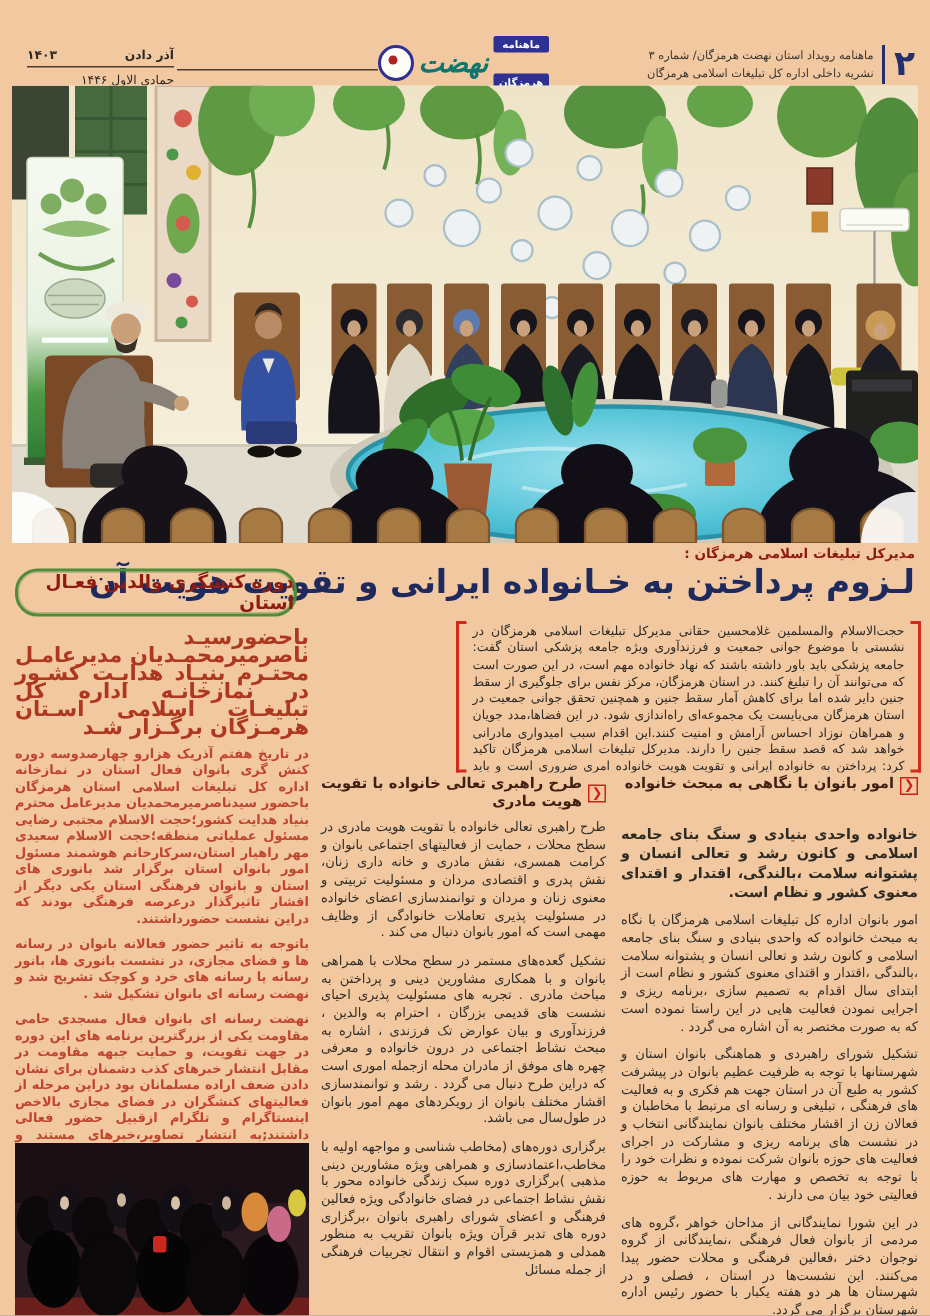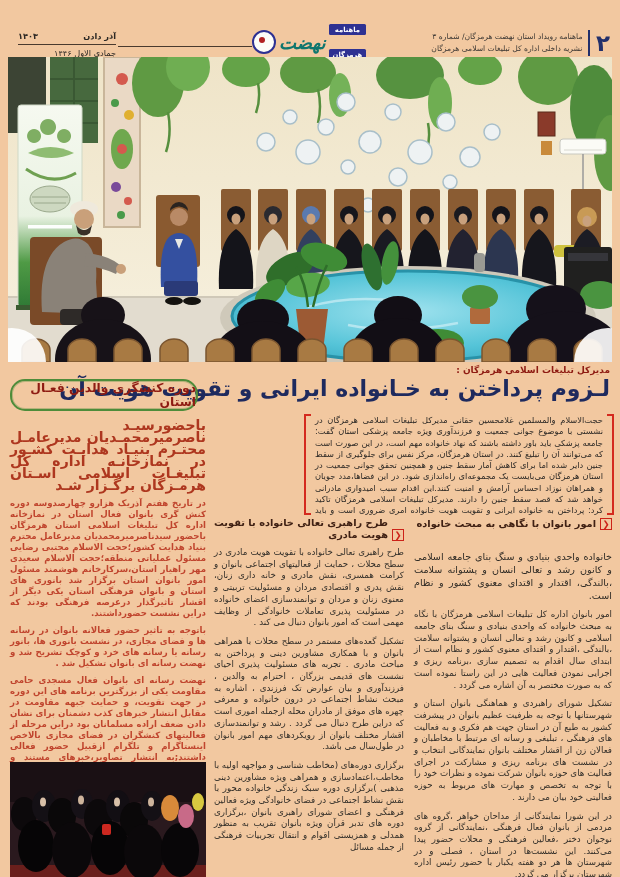--- a/index.html
+++ b/index.html
@@ -34,25 +34,25 @@
   .lead-text{flex:1;font-size:8.3px;line-height:11.3px;color:#2e2a26;text-align:justify;padding:1px 4px;overflow:hidden;font-weight:500;}
   
   .sidebar{position:absolute;top:419px;left:10px;width:196px;color:#c0452e;font-size:8.6px;line-height:11px;text-align:justify;}
   .sidebar .slead{font-weight:bold;color:#ae371f;font-size:14px;line-height:12px;margin-bottom:7px;}
   .sidebar p{margin:0 0 6px 0;font-weight:bold;}
   .crowd{position:absolute;top:762px;left:10px;width:196px;height:115px;overflow:hidden;background:#241418;}
   
   .col{position:absolute;top:517px;text-align:justify;color:#322e28;}
   .col-mid{left:214px;width:190px;}
   .col-right{left:414px;width:198px;}
-  .subhead{display:flex;align-items:flex-end;gap:4px;font-weight:bold;color:#3f2013;font-size:9.8px;line-height:12px;margin-bottom:6px;}
+  .subhead{display:flex;align-items:center;gap:4px;font-weight:bold;color:#3f2013;font-size:9.8px;line-height:12px;margin-bottom:6px;}
   .bullet{flex:0 0 12px;width:12px;height:12px;border:1.5px solid #cc2218;color:#cc2218;font-size:8.5px;font-weight:bold;display:flex;align-items:center;justify-content:center;box-sizing:border-box;margin-top:0.5px;}
   .bullet::before{content:"❮";}
   .col p{margin:0 0 7px 0;font-size:8.7px;line-height:11.7px;}
-  .col .boldlead{font-weight:normal;font-size:9.6px;line-height:13.2px;color:#2e2a24;margin-top:20px;}
+  .col .boldlead{font-weight:bold;font-size:9.6px;line-height:13.2px;color:#2e2a24;margin-top:20px;}
 </style>
 </head>
 <body>
 
 <div class="page">
 
   <div class="hdr-right">
     <div class="pagenum">۲</div>
     <div class="hdr-vline"></div>
     <div class="issue">

